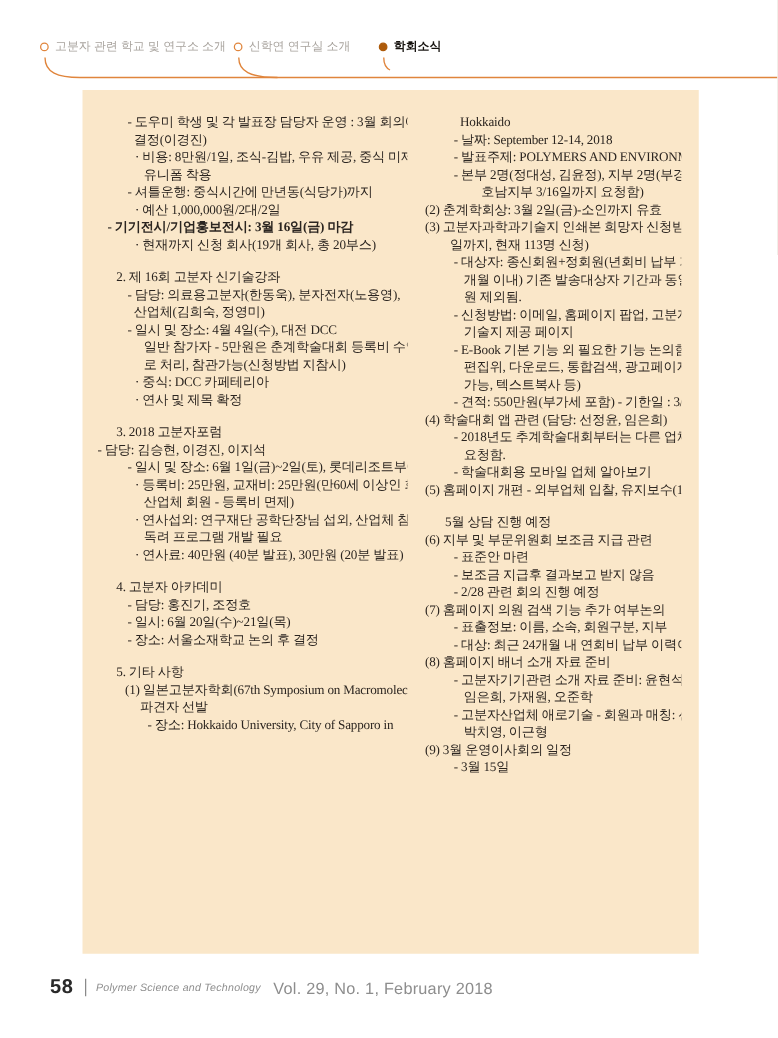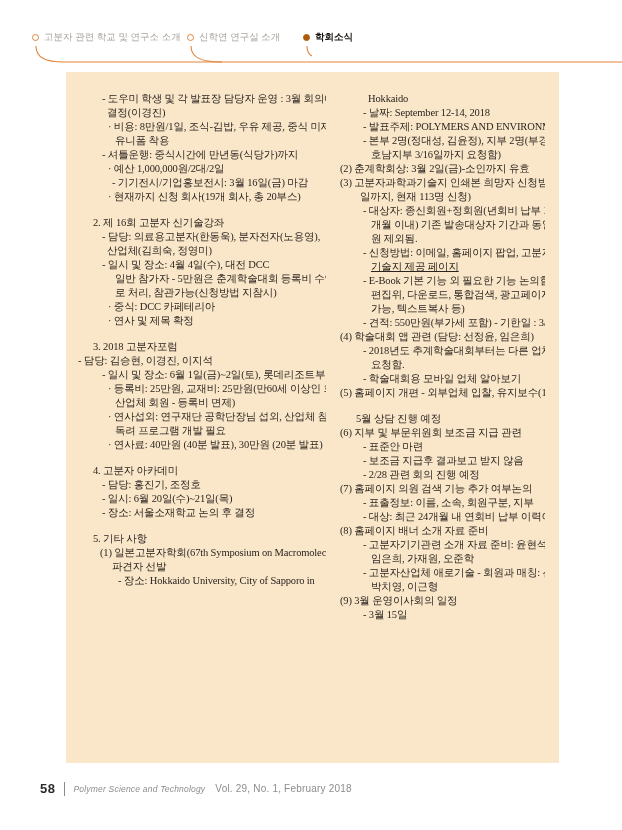--- a/index.html
+++ b/index.html
@@ -27,24 +27,24 @@
   .colL{width:248px;}
   .colR{width:205px;}
   .line{
     height:14px;line-height:14px;font-size:10.5px;letter-spacing:-0.15px;
     color:#2b2520;white-space:nowrap;
   }
   .gap{height:12px;}
   
   .footer{position:absolute;left:40px;top:781px;display:flex;align-items:center;
           font-family:"Liberation Sans","DejaVu Sans",sans-serif;}
-  .pagenum{font-size:13px;font-weight:bold;color:#2a2a2a;letter-spacing:0.5px;}
+  .pagenum{font-size:16px;font-weight:bold;color:#2a2a2a;letter-spacing:0.5px;}
   .fdiv{display:inline-block;width:1px;height:14px;background:#8a8a8a;margin:0 8px 0 9px;}
   .fjournal{font-size:8.5px;color:#8d8d8d;letter-spacing:0.2px;font-style:italic;}
-  .fissue{font-size:10px;color:#8d8d8d;margin-left:10px;letter-spacing:0.2px;}
+  .fissue{font-size:13px;color:#8d8d8d;margin-left:10px;letter-spacing:0.2px;}
 </style>
 </head>
 <body>
 
 <div class="page">
 
   <svg class="curve" width="622" height="70" viewBox="0 0 622 70">
     <path d="M36,46 C36,58 46,62 64,62 L622,62" fill="none" stroke="#e0853c" stroke-width="1.1"></path>
     <path d="M191,46 C191,57 200,62 222,62" fill="none" stroke="#e0853c" stroke-width="1.1"></path>
     <path d="M307,46 C307,51 308,54 312,56" fill="none" stroke="#e0853c" stroke-width="1.1"></path>
@@ -66,21 +66,21 @@
   </div>
 
   <div class="panel">
     <div class="col colL">
         <div class="line" style="margin-left: 24px;">- 도우미 학생 및 각 발표장 담당자 운영 : 3월 회의에서</div>
         <div class="line" style="margin-left: 29px;">결정(이경진)</div>
         <div class="line" style="margin-left: 30px;">· 비용: 8만원/1일, 조식-김밥, 우유 제공, 중식 미제공,</div>
         <div class="line" style="margin-left: 37px;">유니폼 착용</div>
         <div class="line" style="margin-left: 24px;">- 셔틀운행: 중식시간에 만년동(식당가)까지</div>
         <div class="line" style="margin-left: 30px;">· 예산 1,000,000원/2대/2일</div>
-        <div class="line" style="margin-left: 34px;">- 기기전시/기업홍보전시: 3월 16일(금) 마감</div>
+        <div class="line" style="margin-left: 8px; font-weight: bold;">- 기기전시/기업홍보전시: 3월 16일(금) 마감</div>
         <div class="line" style="margin-left: 30px;">· 현재까지 신청 회사(19개 회사, 총 20부스)</div>
         <div class="gap"></div>
         <div class="line" style="margin-left: 15px;">2. 제 16회 고분자 신기술강좌</div>
         <div class="line" style="margin-left: 24px;">- 담당: 의료용고분자(한동욱), 분자전자(노용영),</div>
         <div class="line" style="margin-left: 29px;">산업체(김희숙, 정영미)</div>
         <div class="line" style="margin-left: 24px;">- 일시 및 장소: 4월 4일(수), 대전 DCC</div>
         <div class="line" style="margin-left: 37px;">일반 참가자 - 5만원은 춘계학술대회 등록비 수입으</div>
         <div class="line" style="margin-left: 37px;">로 처리, 참관가능(신청방법 지참시)</div>
         <div class="line" style="margin-left: 30px;">· 중식: DCC 카페테리아</div>
         <div class="line" style="margin-left: 30px;">· 연사 및 제목 확정</div>
@@ -102,29 +102,29 @@
         <div class="line" style="margin-left: 15px;">5. 기타 사항</div>
         <div class="line" style="margin-left: 22px;">(1) 일본고분자학회(67th Symposium on Macromolecules)</div>
         <div class="line" style="margin-left: 34px;">파견자 선발</div>
         <div class="line" style="margin-left: 40px;">- 장소: Hokkaido University, City of Sapporo in</div>
       </div>
     <div class="col colR">
         <div class="line" style="margin-left: 28px;">Hokkaido</div>
         <div class="line" style="margin-left: 23px;">- 날짜: September 12-14, 2018</div>
         <div class="line" style="margin-left: 23px;">- 발표주제: POLYMERS AND ENVIRONMENT</div>
         <div class="line" style="margin-left: 23px;">- 본부 2명(정대성, 김윤정), 지부 2명(부경지부,</div>
-        <div class="line" style="margin-left: 31px;">호남지부 3/16일까지 요청함)</div>
+        <div class="line" style="margin-left: 45px;">호남지부 3/16일까지 요청함)</div>
         <div class="line" style="margin-left: 0px;">(2) 춘계학회상: 3월 2일(금)-소인까지 유효</div>
         <div class="line" style="margin-left: 0px;">(3) 고분자과학과기술지 인쇄본 희망자 신청받음(2/28</div>
         <div class="line" style="margin-left: 20px;">일까지, 현재 113명 신청)</div>
         <div class="line" style="margin-left: 23px;">- 대상자: 종신회원+정회원(년회비 납부 기준 1년 2</div>
         <div class="line" style="margin-left: 31px;">개월 이내) 기존 발송대상자 기간과 동일, 학생회</div>
         <div class="line" style="margin-left: 31px;">원 제외됨.</div>
         <div class="line" style="margin-left: 23px;">- 신청방법: 이메일, 홈페이지 팝업, 고분자과학과</div>
-        <div class="line" style="margin-left: 31px; text-decoration: underline;">기술지 제공 페이지</div>
+        <div class="line" style="margin-left: 31px;">기술지 제공 페이지</div>
         <div class="line" style="margin-left: 23px;">- E-Book 기본 기능 외 필요한 기능 논의함(기술지</div>
         <div class="line" style="margin-left: 31px;">편집위, 다운로드, 통합검색, 광고페이지skip 불</div>
         <div class="line" style="margin-left: 31px;">가능, 텍스트복사 등)</div>
         <div class="line" style="margin-left: 23px;">- 견적: 550만원(부가세 포함) - 기한일 : 3/16일</div>
         <div class="line" style="margin-left: 0px;">(4) 학술대회 앱 관련 (담당: 선정윤, 임은희)</div>
         <div class="line" style="margin-left: 23px;">- 2018년도 추계학술대회부터는 다른 업체로 변경</div>
         <div class="line" style="margin-left: 31px;">요청함.</div>
         <div class="line" style="margin-left: 23px;">- 학술대회용 모바일 업체 알아보기</div>
         <div class="line" style="margin-left: 0px;">(5) 홈페이지 개편 - 외부업체 입찰, 유지보수(1년 정도),</div>
         <div class="line" style="margin-left: 16px; margin-top: 12px;">5월 상담 진행 예정</div>

